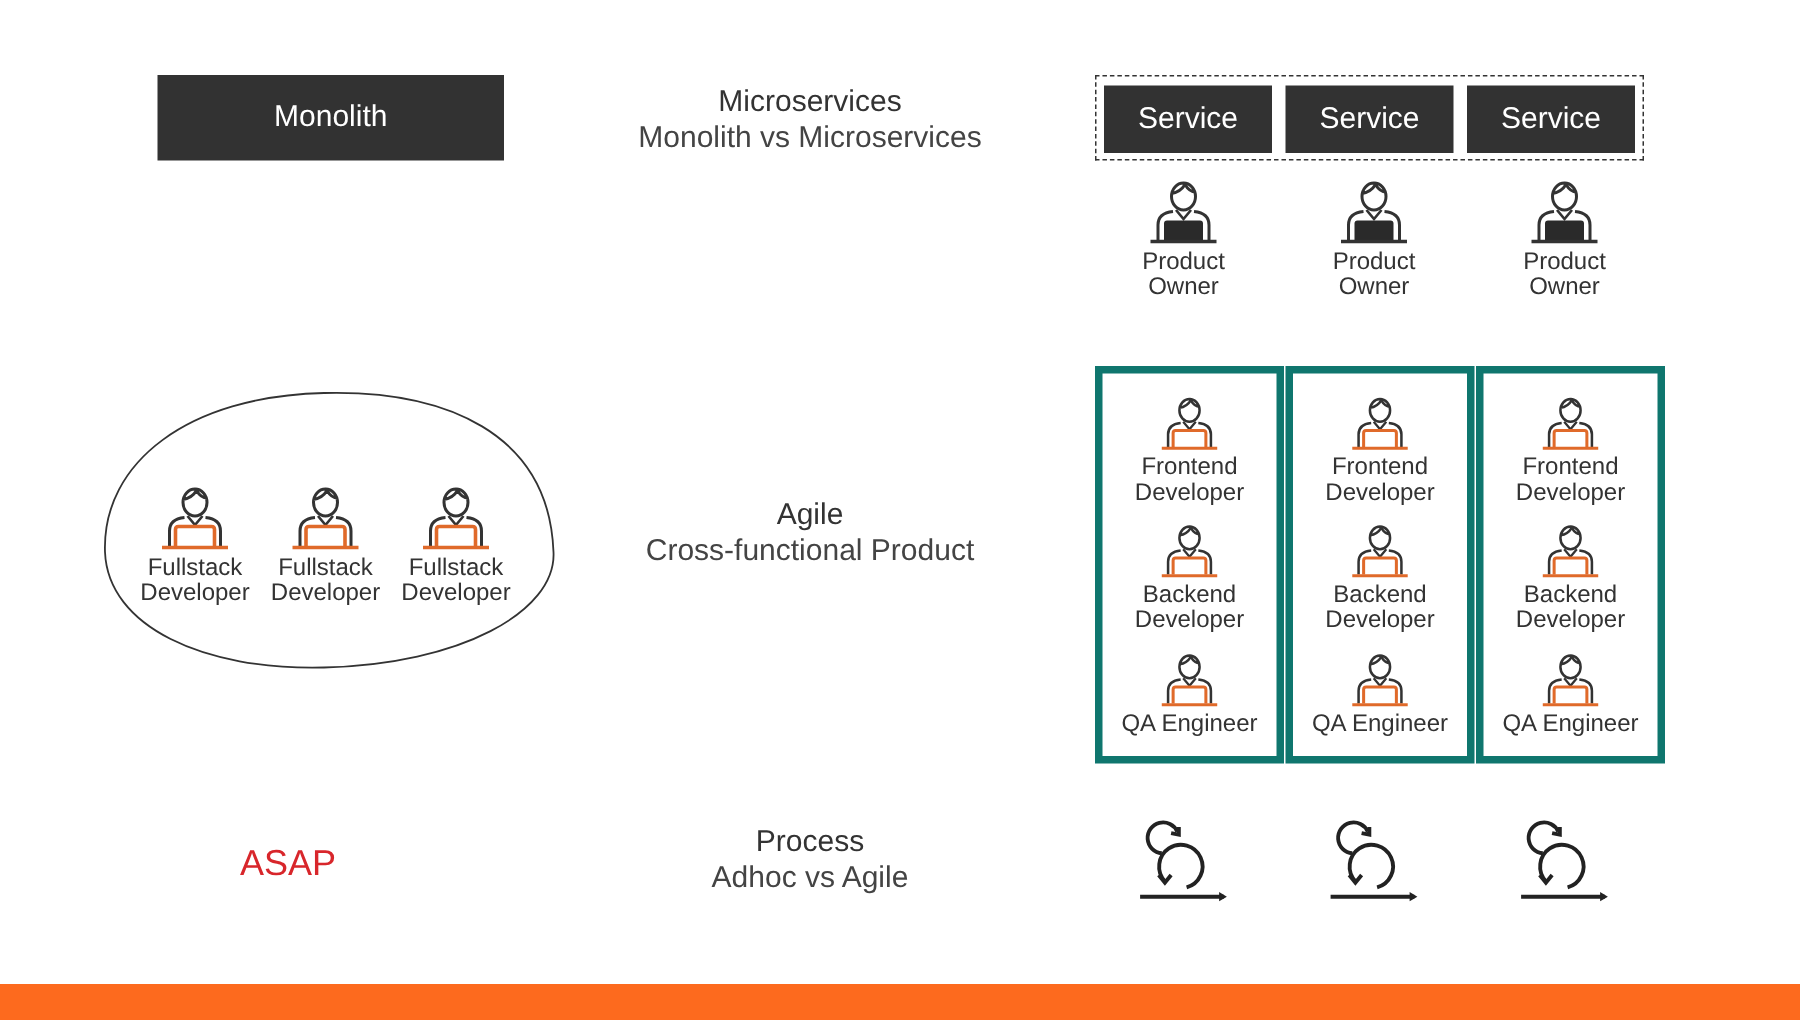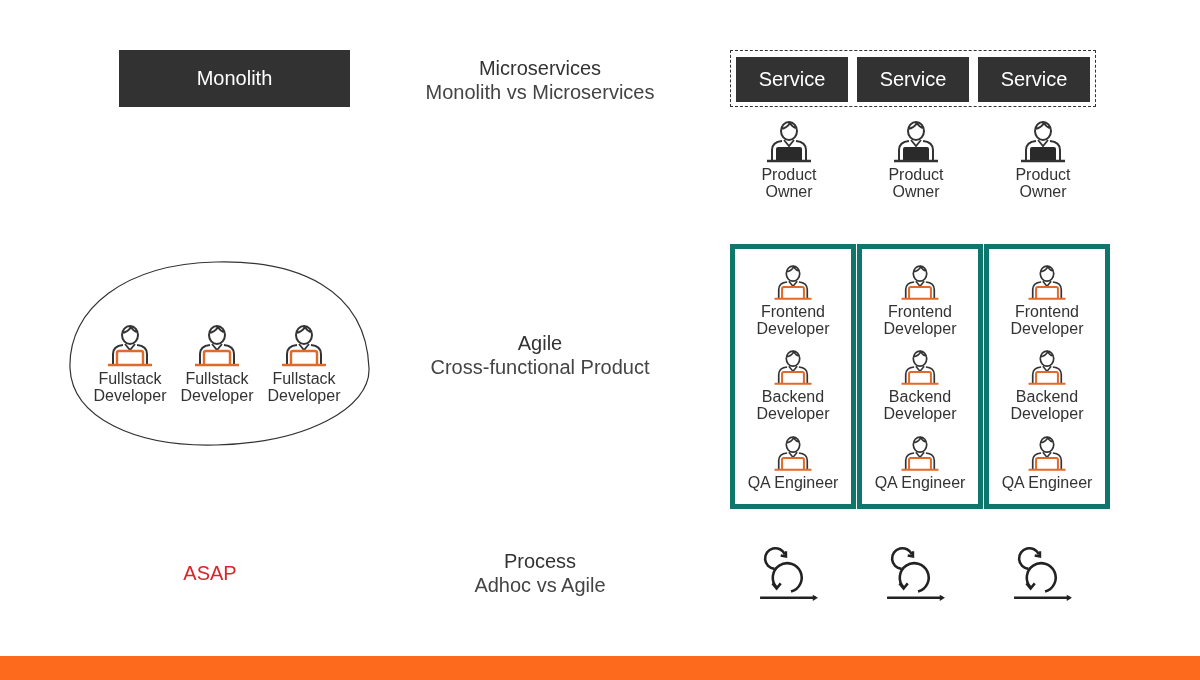--- a/index.html
+++ b/index.html
@@ -1,28 +1,28 @@
 <!DOCTYPE html>
 <html><head>
 <meta charset="utf-8">
 <style>
   html,body{margin:0;padding:0;background:#fff;}
   body{width:1200px;height:680px;position:relative;overflow:hidden;font-family:"Liberation Sans",sans-serif;color:#333;}
   .abs{position:absolute;}
   .darkbox{background:#323232;color:#fff;display:flex;align-items:center;justify-content:center;}
-  .monolith{left:119px;top:50px;width:231px;height:57px;font-size:20px;text-align:center;}
+  .monolith{left:105px;top:50px;width:231px;height:57px;font-size:20px;text-align:center;}
   .svc-group{left:730px;top:50px;width:364px;height:55px;border:1.5px dashed #333;text-align:center;}
   .svc{top:6px;width:112px;height:45px;font-size:20px;}
   .center-label{width:300px;text-align:center;line-height:24px;}
   .center-label .t{font-size:20px;color:#333;}
   .center-label .s{font-size:20px;color:#444;font-weight:300;}
   .person{width:120px;text-align:center;font-size:16px;line-height:17px;color:#333;}
   .person svg{display:block;margin:0 auto;}
   .squad{top:244px;width:116px;height:255px;border:5px solid #0f766e;}
-  .asap{left:160px;top:562px;width:100px;text-align:center;color:#d8262b;font-size:20px;}
+  .asap{left:160px;top:562px;width:100px;text-align:left;color:#d8262b;font-size:24px;}
   .bar{left:0;top:656px;width:1200px;height:24px;}
 </style>
 </head>
 <body>
 
 <svg width="0" height="0" style="position:absolute">
   <defs>
     <symbol id="person-orange" viewBox="0 0 50 50">
       <path d="M17 15 a8 9 0 1 1 16 0 a8 9 0 1 1 -16 0 M17 13 q6 -1 9 -6 q3 5 7 5" fill="none" stroke="#333" stroke-width="2"></path>
       <path d="M20 24 l5 6 l5 -6" fill="none" stroke="#333" stroke-width="1.8"></path>

